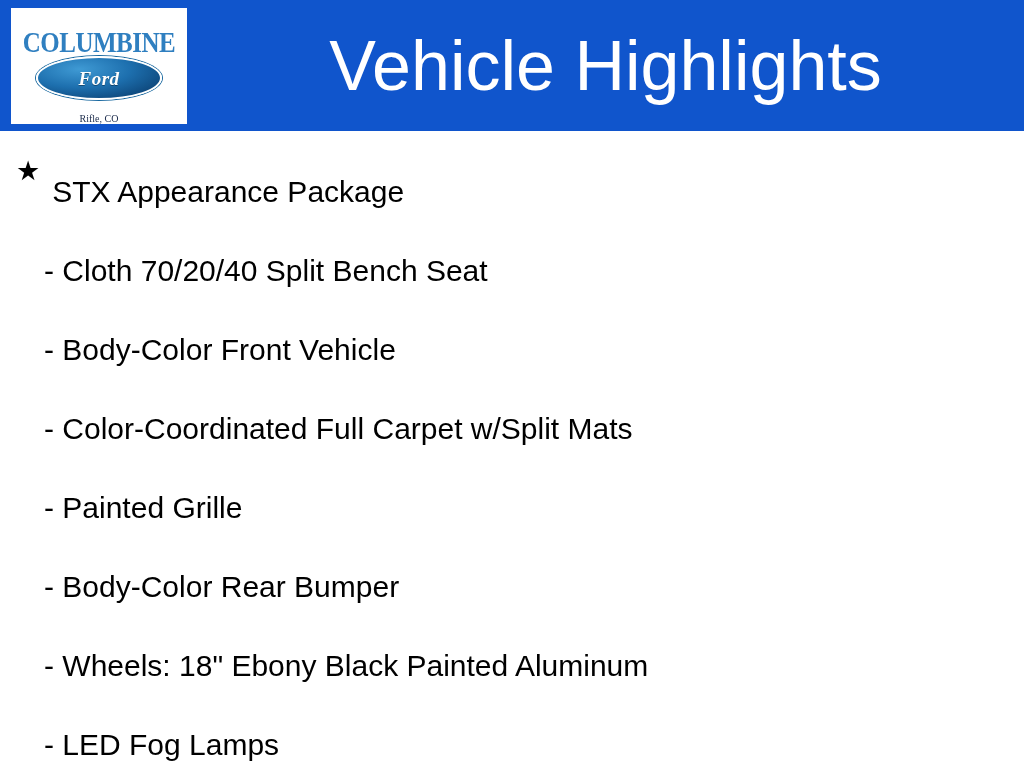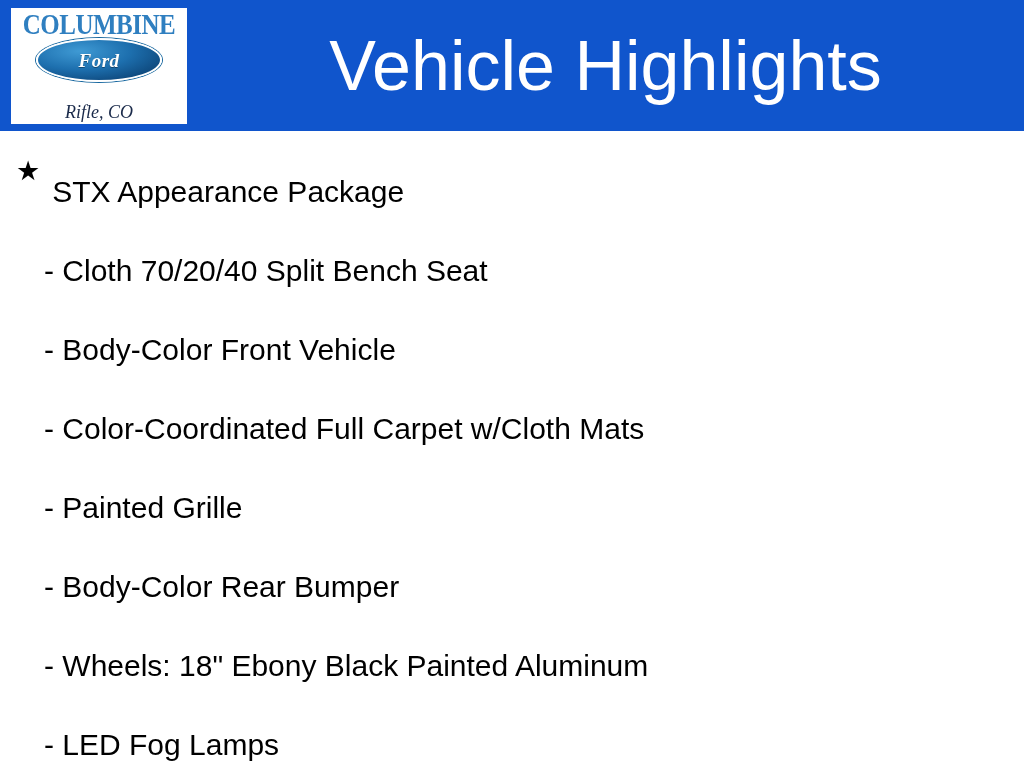--- a/index.html
+++ b/index.html
@@ -33,21 +33,21 @@
     position: absolute;
     left: 11px;
     top: 8px;
     width: 176px;
     height: 116px;
     background: #ffffff;
     box-sizing: border-box;
     display: flex;
     flex-direction: column;
     align-items: center;
-    justify-content: center;
+    justify-content: flex-end;
     overflow: hidden;
   }
   .logo-word {
     font-family: "Liberation Serif", serif;
     font-weight: bold;
     font-size: 25px;
     letter-spacing: -0.5px;
     line-height: 1;
     color: #2f7fc0;
     margin-bottom: 1px;
@@ -72,25 +72,24 @@
     font-style: italic;
     font-weight: bold;
     font-size: 19px;
     color: #ffffff;
     line-height: 1;
     letter-spacing: 0.5px;
     text-shadow: 0 1px 0 rgba(0,0,0,0.35);
   }
   .logo-city {
     font-family: "Liberation Serif", serif;
-    font-size: 18px;
+    font-size: 10px;
     color: #1a2a4a;
     line-height: 1;
-    margin-top: 18px;
-    font-style: italic;
+    margin-top: 11px;
   }
   .header-title {
     position: absolute;
     left: 187px;
     top: 0;
     width: 837px;
     height: 131px;
     display: flex;
     align-items: center;
     justify-content: center;
@@ -170,21 +169,21 @@
           <span class="bullet-star">★</span>
           <span class="item-text">STX Appearance Package</span>
         </div>
         <div class="item level-1" style="top: 99px;">
           <span class="item-text">- Cloth 70/20/40 Split Bench Seat</span>
         </div>
         <div class="item level-1" style="top: 178px;">
           <span class="item-text">- Body-Color Front Vehicle</span>
         </div>
         <div class="item level-1" style="top: 257px;">
-          <span class="item-text">- Color-Coordinated Full Carpet w/Cloth Mats</span>
+          <span class="item-text">- Color-Coordinated Full Carpet w/Split Mats</span>
         </div>
         <div class="item level-1" style="top: 336px;">
           <span class="item-text">- Painted Grille</span>
         </div>
         <div class="item level-1" style="top: 415px;">
           <span class="item-text">- Body-Color Rear Bumper</span>
         </div>
         <div class="item level-1" style="top: 494px;">
           <span class="item-text">- Wheels: 18" Ebony Black Painted Aluminum</span>
         </div>

